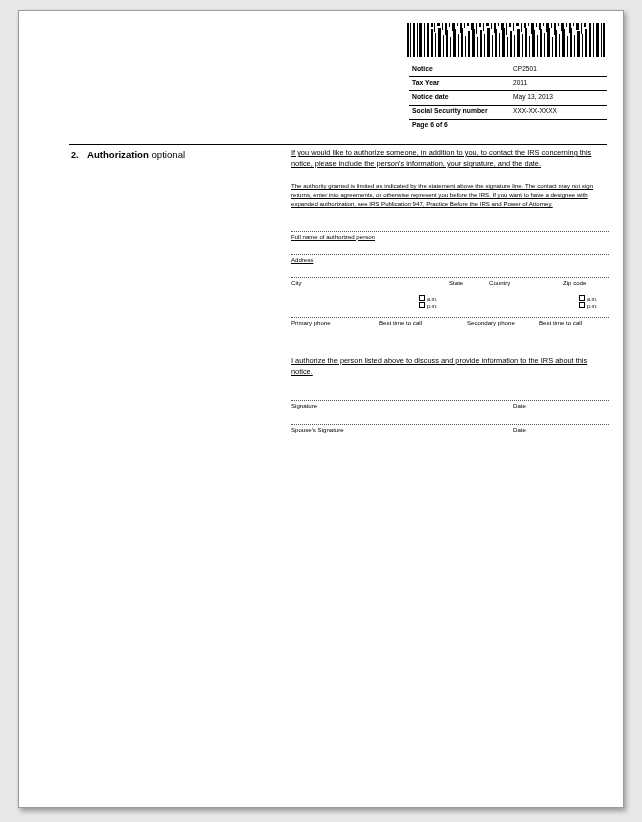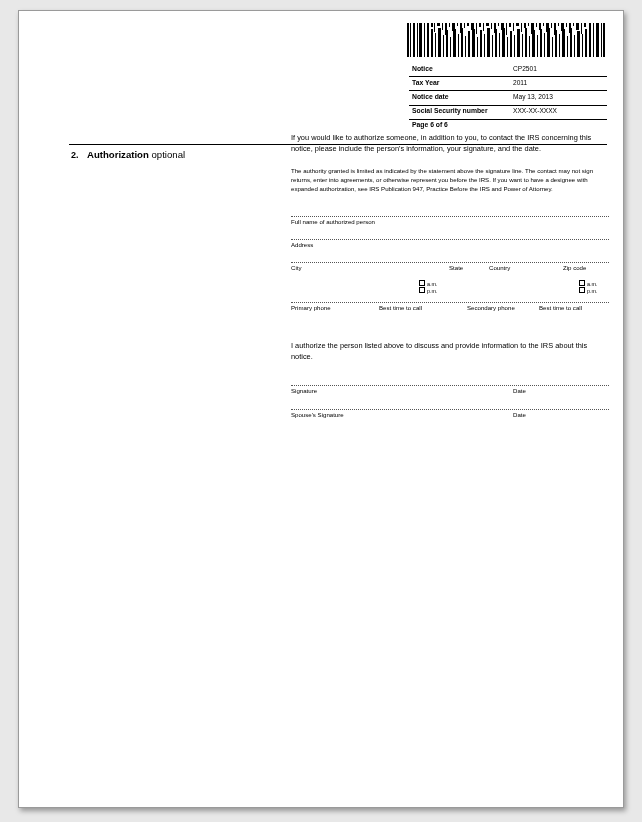--- a/index.html
+++ b/index.html
@@ -107,23 +107,24 @@
     white-space: nowrap;
   }
   .sec-title .light {
     font-weight: normal;
   }
 
   
   .col {
     position: absolute;
     left: 272px;
-    top: 122px;
+    top: 137px;
     width: 320px;
     color: #000;
+    text-decoration: underline;
   }
   .p-intro {
     font-size: 7.4px;
     line-height: 1.48;
     margin: 0 0 12px 0;
     width: 318px;
   }
   .p-small {
     font-size: 6.1px;
     line-height: 1.47;

